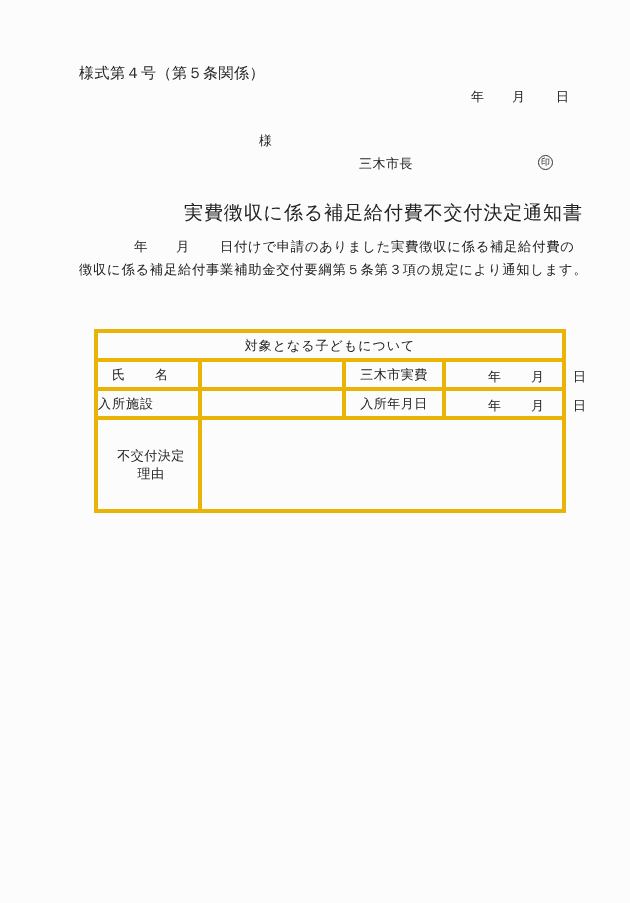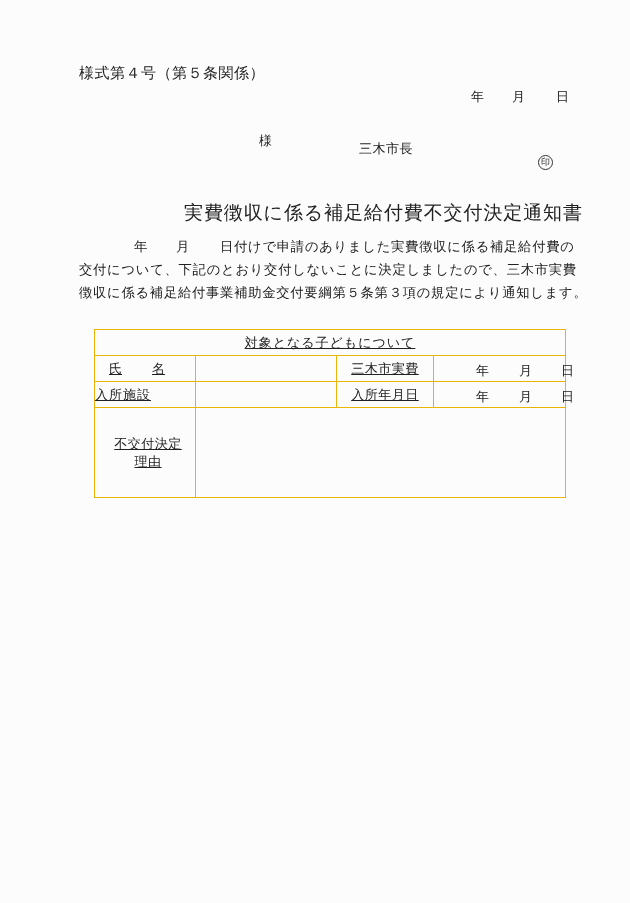--- a/index.html
+++ b/index.html
@@ -11,44 +11,43 @@
       font-family: "DejaVu Serif", "Liberation Serif", serif;
       color: #222;
       font-size: 13px;
     }
     .abs { position: absolute; white-space: nowrap; line-height: 1; }
     .form-no { left: 79px; top: 66px; font-size: 15px; letter-spacing: 0.5px; }
     .date-y { left: 471px; top: 90px; }
     .date-m { left: 512px; top: 90px; }
     .date-d { left: 556px; top: 90px; }
     .recipient { left: 259px; top: 134px; }
-    .issuer { left: 359px; top: 142px; letter-spacing: 0.5px; }
+    .issuer { left: 359px; top: 157px; letter-spacing: 0.5px; }
     .seal {
       left: 538px; top: 155px;
       width: 13px; height: 13px;
       border: 1px solid #333; border-radius: 50%;
       font-size: 9px; text-align: center; line-height: 13px;
     }
     .doc-title { left: 184px; top: 203px; font-size: 19px; letter-spacing: 0.9px; }
     .body-text { left: 79px; top: 240px; width: 500px; }
     .body-line { height: 23px; white-space: nowrap; letter-spacing: 0.75px; font-size: 13.3px; }
     .l1-y { position: absolute; left: 55px; top: 0; }
     .l1-m { position: absolute; left: 97px; top: 0; }
     .l1-rest { position: absolute; left: 141px; top: 0; }
     table.info {
       position: absolute; left: 94px; top: 329px;
       width: 472px; border-collapse: collapse;
       font-size: 13px;
     }
     table.info td {
-      border: 1px solid #eab308;
+      border: 4px solid #eab308;
       padding: 0;
       height: 25px;
       vertical-align: middle;
-      text-decoration: underline;
     }
     .hdr { text-align: center; letter-spacing: 1px; }
     .lbl { width: 86px; }
     .lbl-name { padding-left: 14px !important; }
     .lbl-name span.gap { display: inline-block; width: 30px; }
     .c2 { width: 140px; }
     .c3 { width: 96px; text-align: center; letter-spacing: 0.5px; }
     .c4 { position: relative; }
     .c4 span { position: absolute; top: 6px; }
     .reason-lbl { height: 89px !important; padding-left: 6px !important; line-height: 18px; letter-spacing: 0.5px; text-align: center; }
@@ -69,21 +68,20 @@
 <div class="abs seal">印</div>
 
 <div class="abs doc-title">実費徴収に係る補足給付費不交付決定通知書</div>
 
 <div class="abs body-text">
   <div class="body-line" style="position:relative;">
     <span class="l1-y">年</span>
     <span class="l1-m">月</span>
     <span class="l1-rest">日付けで申請のありました実費徴収に係る補足給付費の</span>
   </div>
-  <div class="body-line">交付について、下記のとおり交付しないことに決定しましたので、三木市実費</div>
   <div class="body-line">徴収に係る補足給付事業補助金交付要綱第５条第３項の規定により通知します。</div>
 </div>
 
 <table class="info">
   <tbody>
       <tr>
     <td colspan="4" class="hdr">対象となる子どもについて</td>
   </tr>
   <tr>
     <td class="lbl lbl-name">

